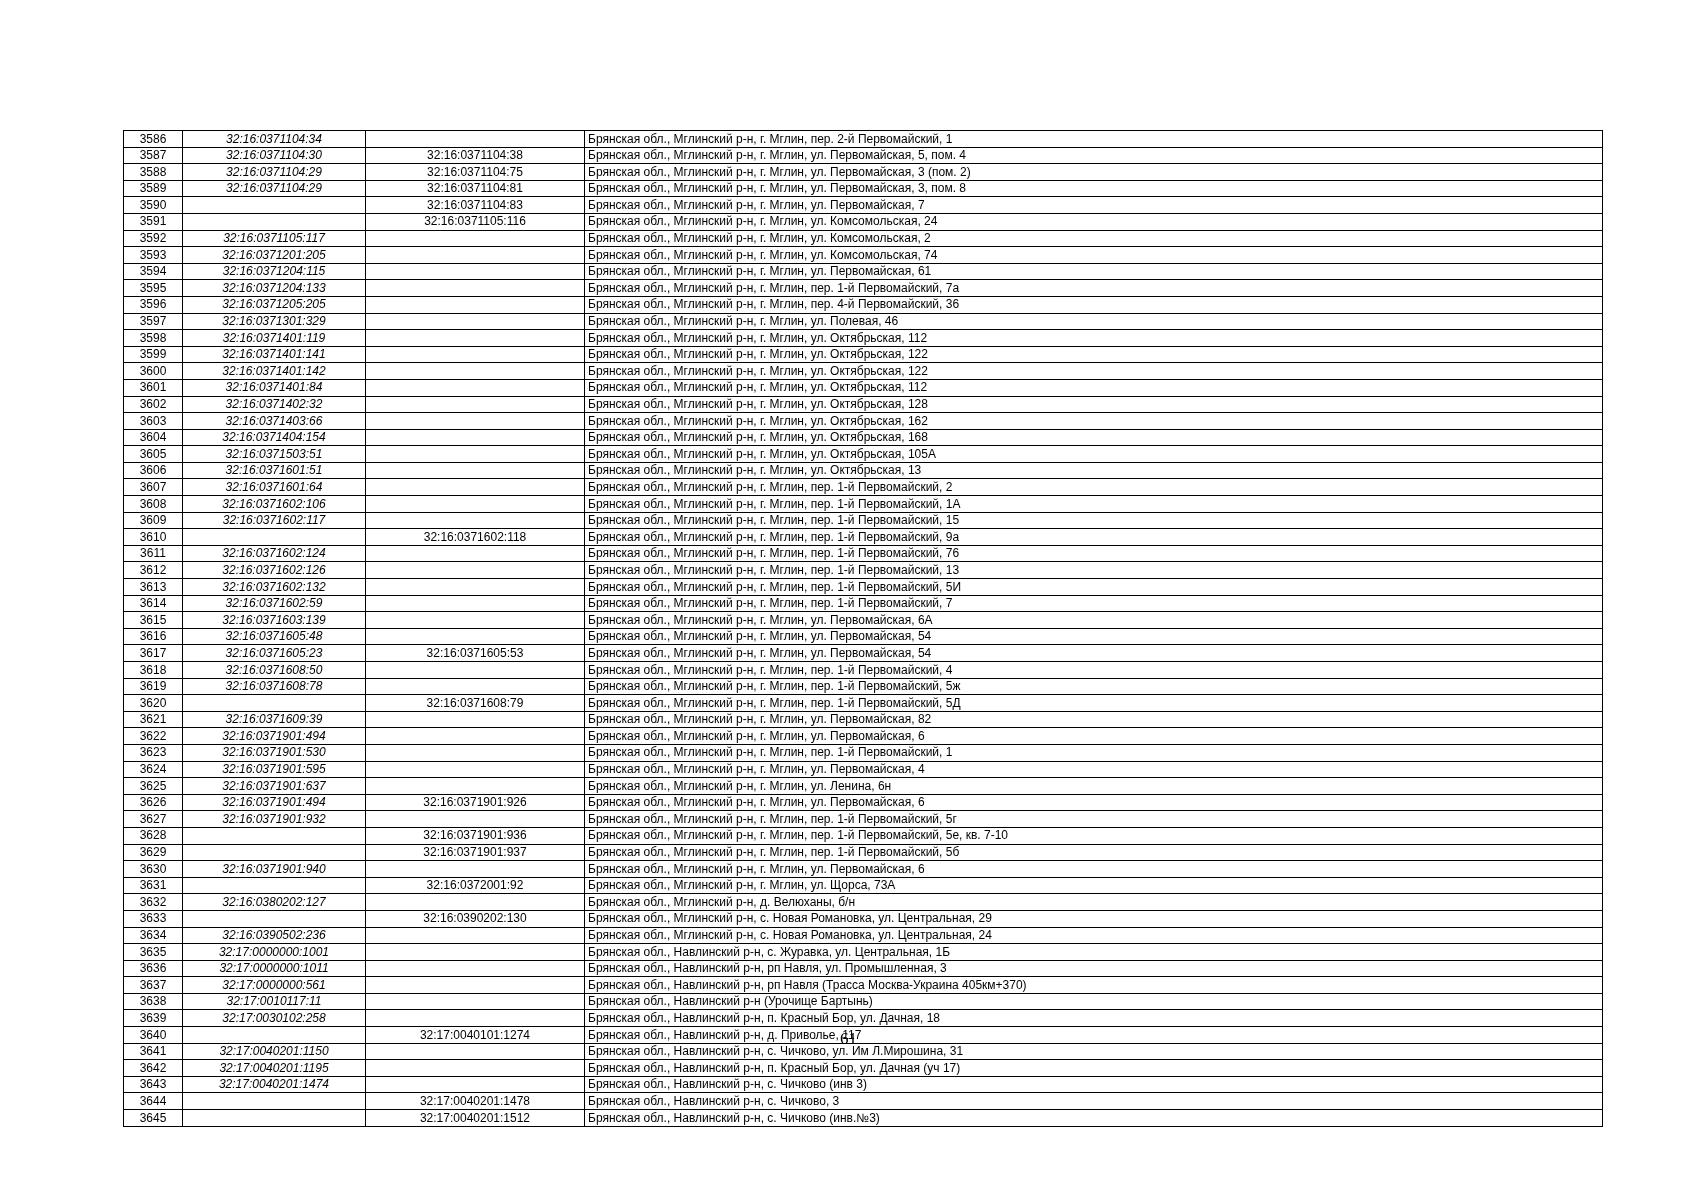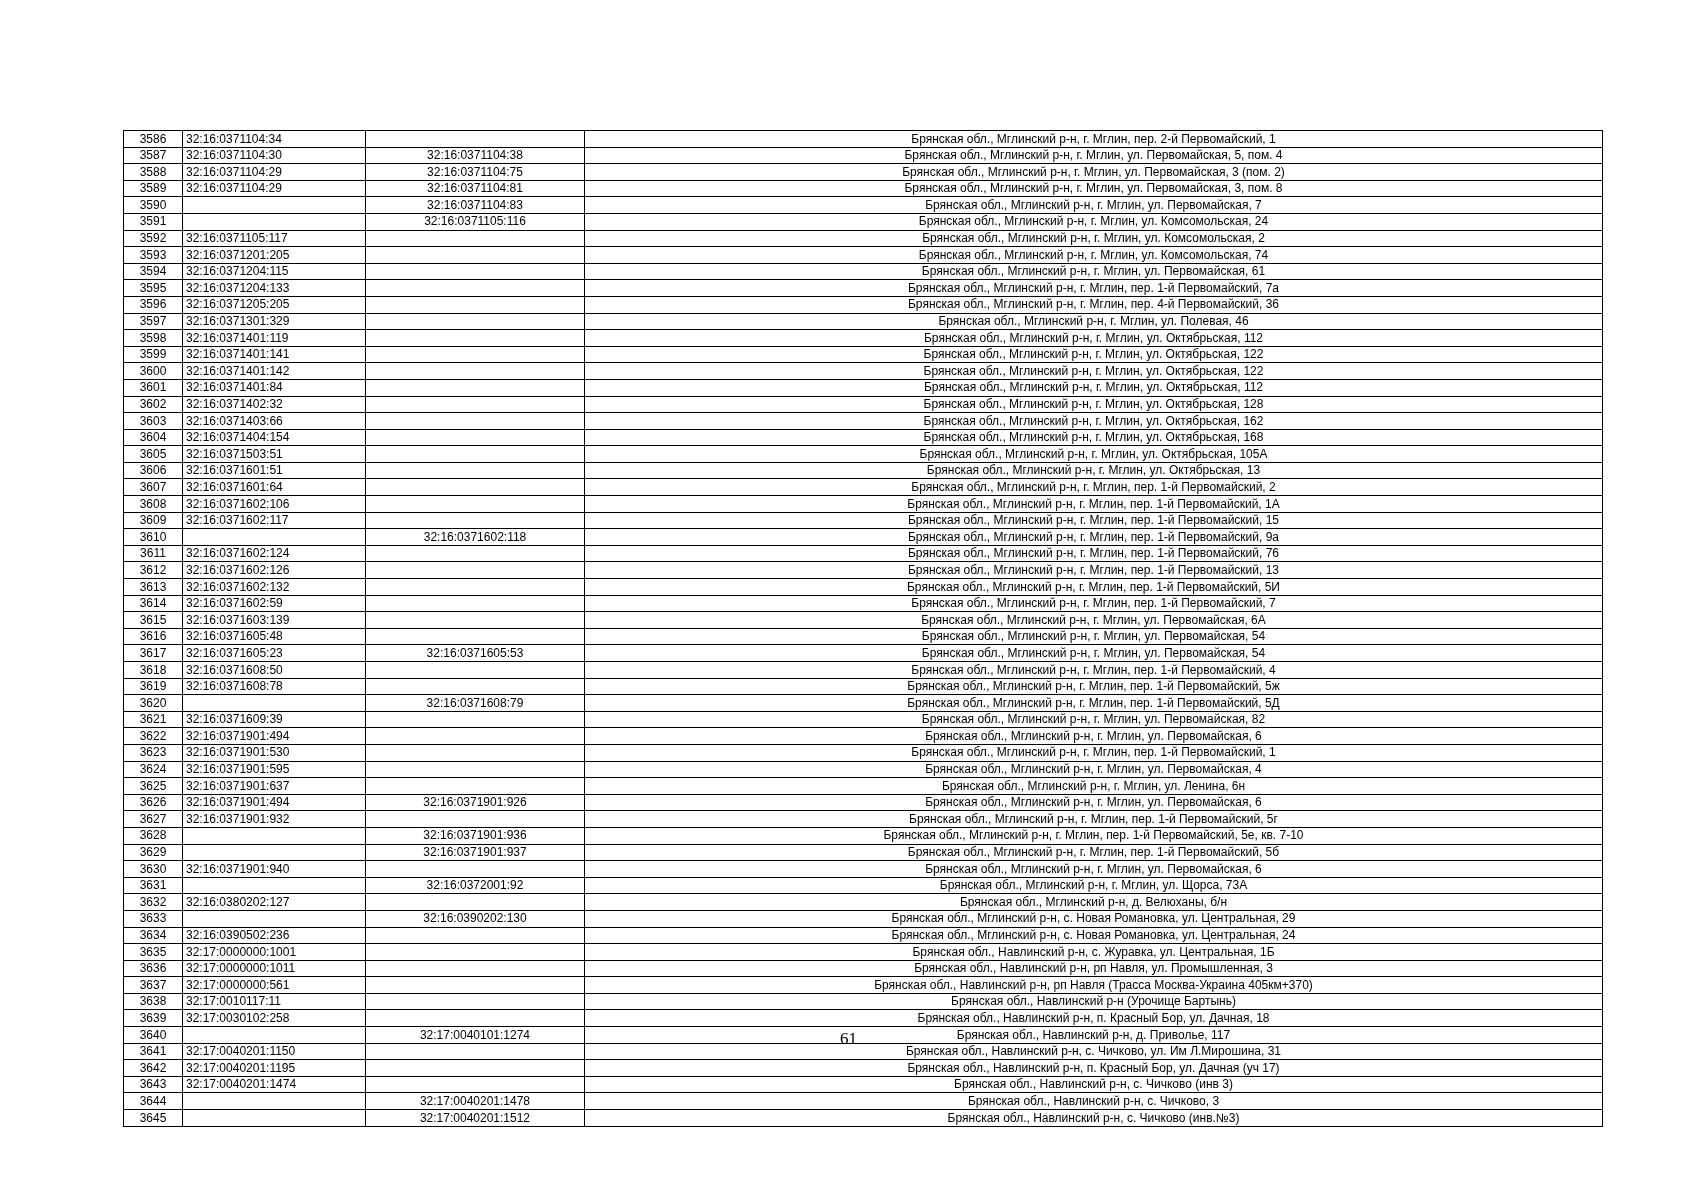--- a/index.html
+++ b/index.html
@@ -39,29 +39,30 @@
     height: 15.6px;
     overflow: hidden;
     white-space: nowrap;
   }
   td.c-num {
     width: 52px;
     text-align: center;
   }
   td.c-cad1 {
     width: 176px;
-    text-align: left;
+    text-align: center;
+    font-style: italic;
   }
   td.c-cad2 {
     width: 212px;
     text-align: center;
   }
   td.c-addr {
     width: 1011px;
-    text-align: center;
+    text-align: left;
     padding-left: 5px;
   }
   .page-number {
     position: absolute;
     left: 0;
     top: 1029px;
     width: 1697px;
     text-align: center;
     font-size: 17px;
     font-family: "Liberation Serif", serif;

